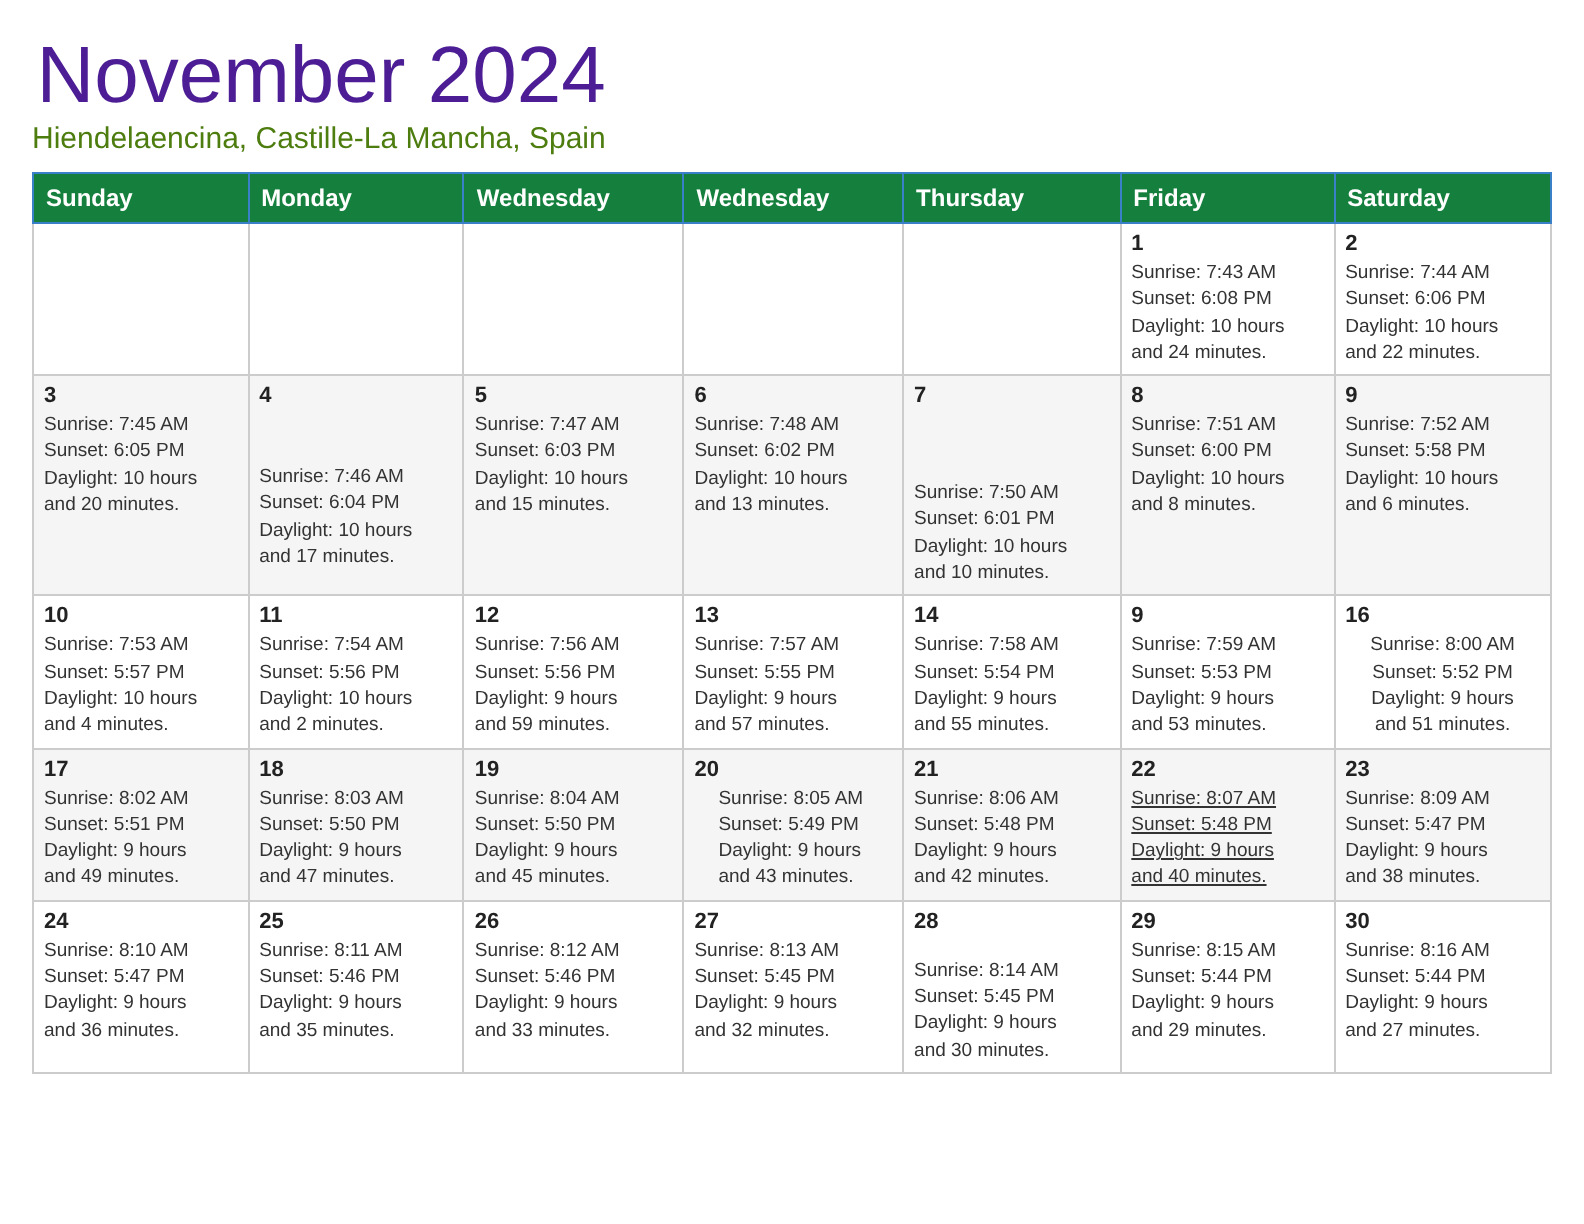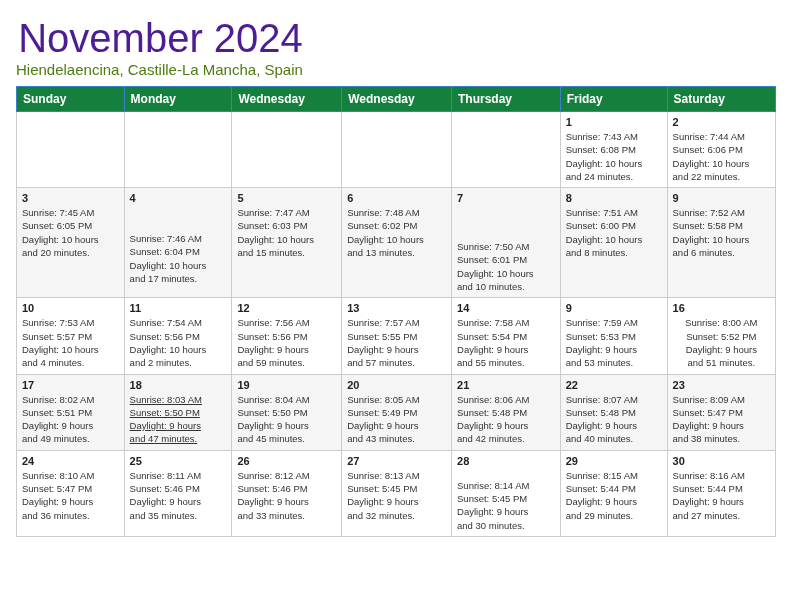--- a/index.html
+++ b/index.html
@@ -235,49 +235,49 @@
       <tr>
         <td>
           <div class="day-number">17</div>
           <div class="day-info" style="white-space: pre-line;">Sunrise: 8:02 AM
 Sunset: 5:51 PM
 Daylight: 9 hours
 and 49 minutes.</div>
         </td>
         <td>
           <div class="day-number">18</div>
-          <div class="day-info" style="white-space: pre-line; text-decoration: underline;">Sunrise: 8:03 AM
+          <div class="day-info" style="white-space: pre-line;">Sunrise: 8:03 AM
 Sunset: 5:50 PM
 Daylight: 9 hours
 and 47 minutes.</div>
         </td>
         <td>
           <div class="day-number">19</div>
           <div class="day-info" style="white-space: pre-line;">Sunrise: 8:04 AM
 Sunset: 5:50 PM
 Daylight: 9 hours
 and 45 minutes.</div>
         </td>
         <td>
           <div class="day-number">20</div>
-          <div class="day-info" style="white-space: pre-line;">Sunrise: 8:05 AM
+          <div class="day-info" style="white-space: pre-line; margin-left: 12px;">Sunrise: 8:05 AM
 Sunset: 5:49 PM
 Daylight: 9 hours
 and 43 minutes.</div>
         </td>
         <td>
           <div class="day-number">21</div>
           <div class="day-info" style="white-space: pre-line;">Sunrise: 8:06 AM
 Sunset: 5:48 PM
 Daylight: 9 hours
 and 42 minutes.</div>
         </td>
         <td>
           <div class="day-number">22</div>
-          <div class="day-info" style="white-space: pre-line;">Sunrise: 8:07 AM
+          <div class="day-info" style="white-space: pre-line; text-decoration: underline;">Sunrise: 8:07 AM
 Sunset: 5:48 PM
 Daylight: 9 hours
 and 40 minutes.</div>
         </td>
         <td>
           <div class="day-number">23</div>
           <div class="day-info" style="white-space: pre-line;">Sunrise: 8:09 AM
 Sunset: 5:47 PM
 Daylight: 9 hours
 and 38 minutes.</div>

